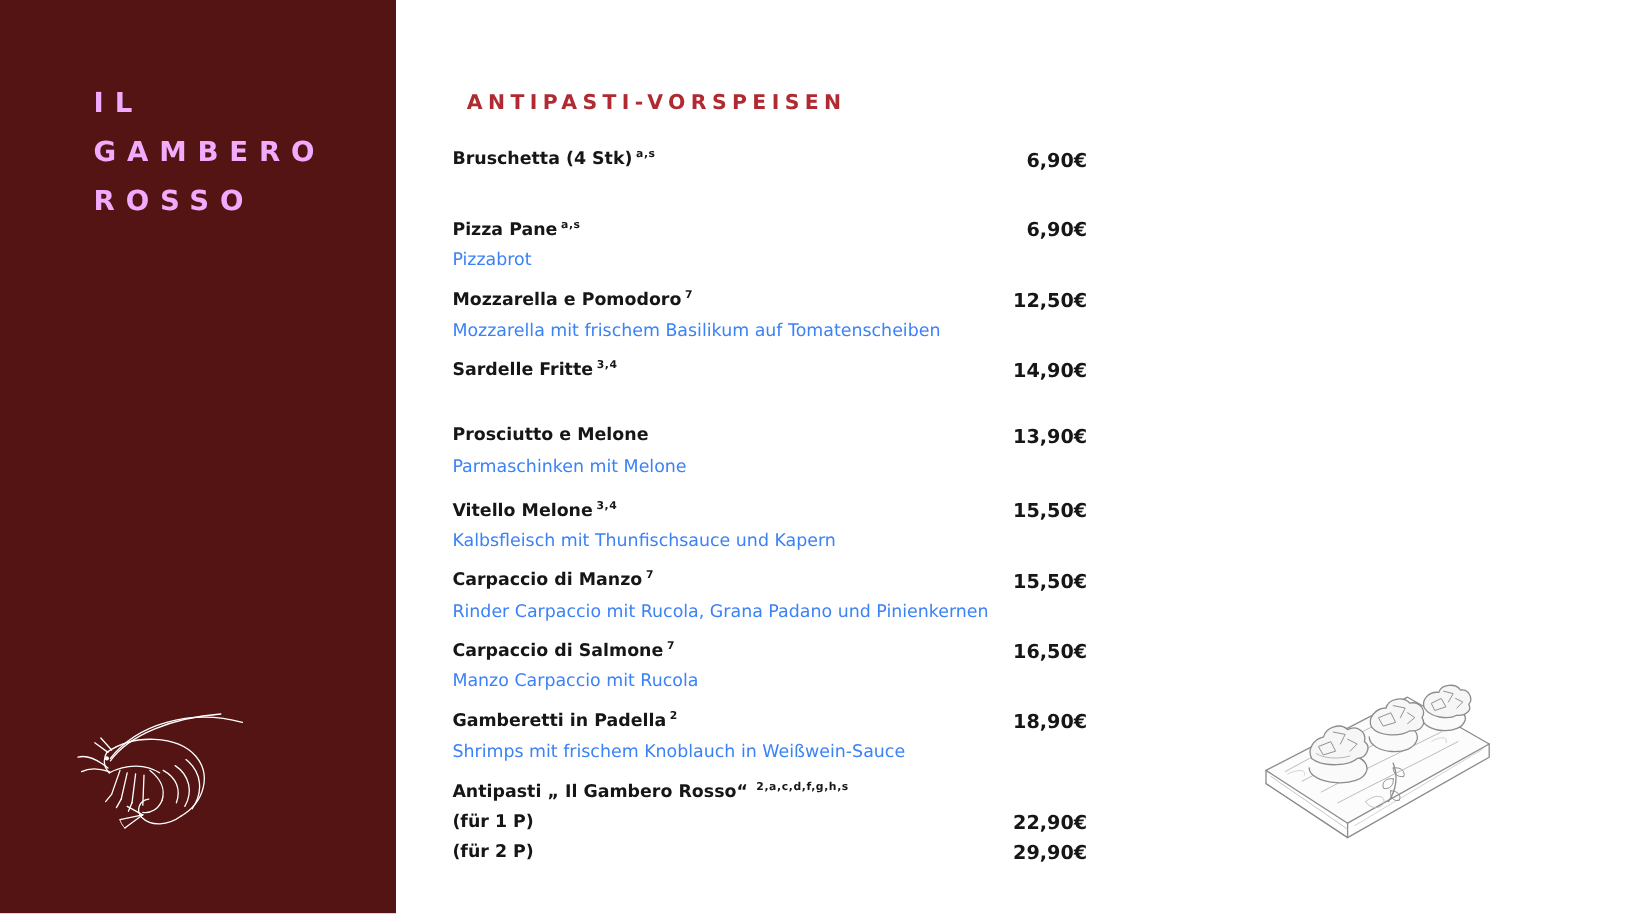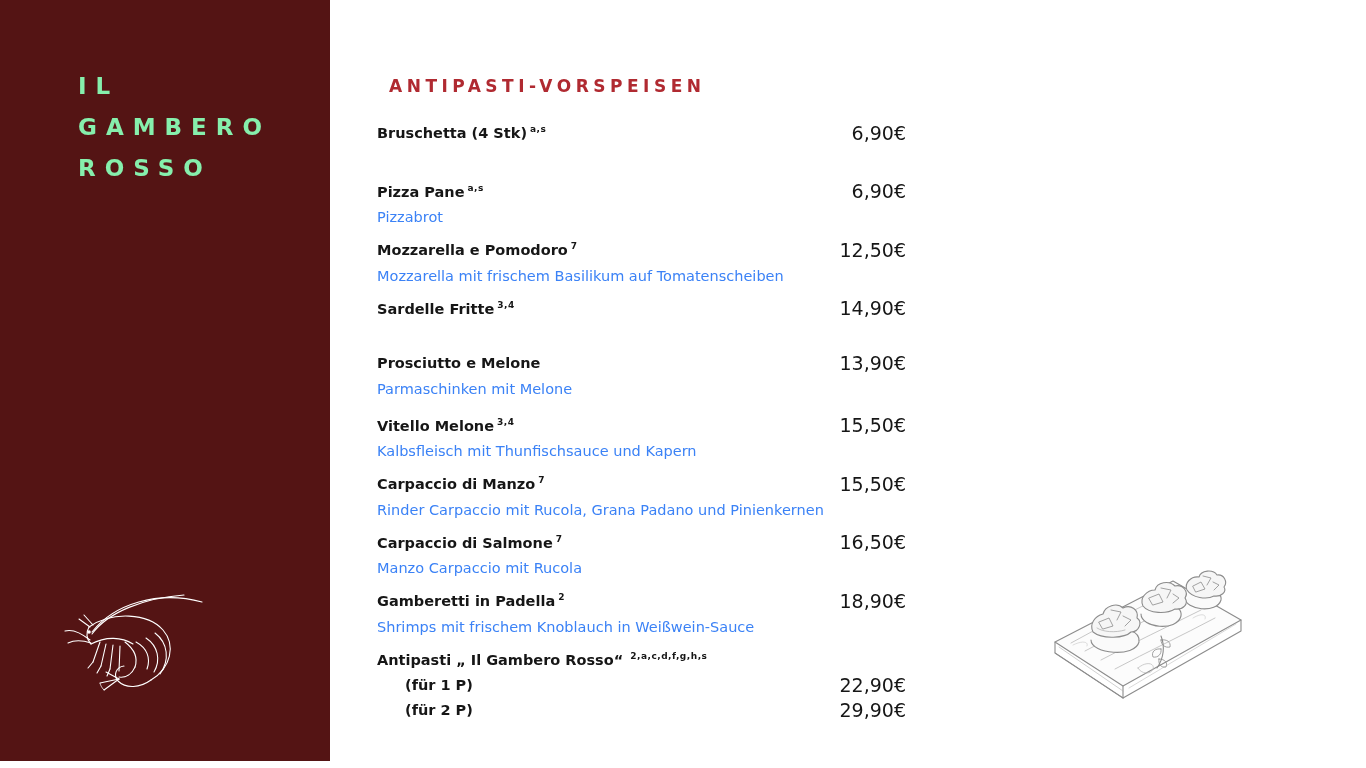--- a/index.html
+++ b/index.html
@@ -8,39 +8,39 @@
     background:#ffffff;
     font-family:"DejaVu Sans","Liberation Sans",sans-serif;
   }
   
   .sidebar{
     position:absolute;left:0;top:0;width:330px;height:761px;
     background:#541414;
   }
   .brand{
     position:absolute;left:78px;top:66px;
-    color:#86efac;font-weight:700;font-size:23px;
+    color:#f0abfc;font-weight:700;font-size:23px;
     letter-spacing:9px;line-height:41px;white-space:nowrap;
   }
   .shrimp-wrap{position:absolute;left:62px;top:582px;width:150px;height:120px;}
   
   .content{position:absolute;left:377px;top:0;width:529px;height:768px;}
   .heading{
     position:absolute;left:12px;top:65px;
     font-size:17px;font-weight:800;letter-spacing:4.5px;
     white-space:nowrap;
   }
   .menu{position:absolute;left:0;top:120px;width:529px;}
   .item{height:58.5px;}
   .row{display:flex;justify-content:space-between;align-items:flex-end;}
   .name{font-size:14.5px;font-weight:700;color:#161616;line-height:19px;}
   .name sup{font-size:9px;font-weight:700;margin-left:3px;letter-spacing:.5px;}
-  .price{font-size:19px;font-weight:400;color:#161616;line-height:19px;white-space:nowrap;}
+  .price{font-size:16px;font-weight:700;color:#161616;line-height:19px;white-space:nowrap;}
   .desc{margin-top:7px;font-size:14.5px;font-weight:400;color:#3b82f6;line-height:19px;}
-  .platter .opt{margin-top:6.5px;margin-left:28px;}
+  .platter .opt{margin-top:6.5px;}
   
   .board-wrap{position:absolute;left:1043px;top:548px;width:210px;height:155px;}
   svg{display:block;}
 </style>
 </head>
 <body>
 
 <aside class="sidebar" style="background: rgb(84, 20, 20);">
   <div class="brand">
     <div>IL</div>

